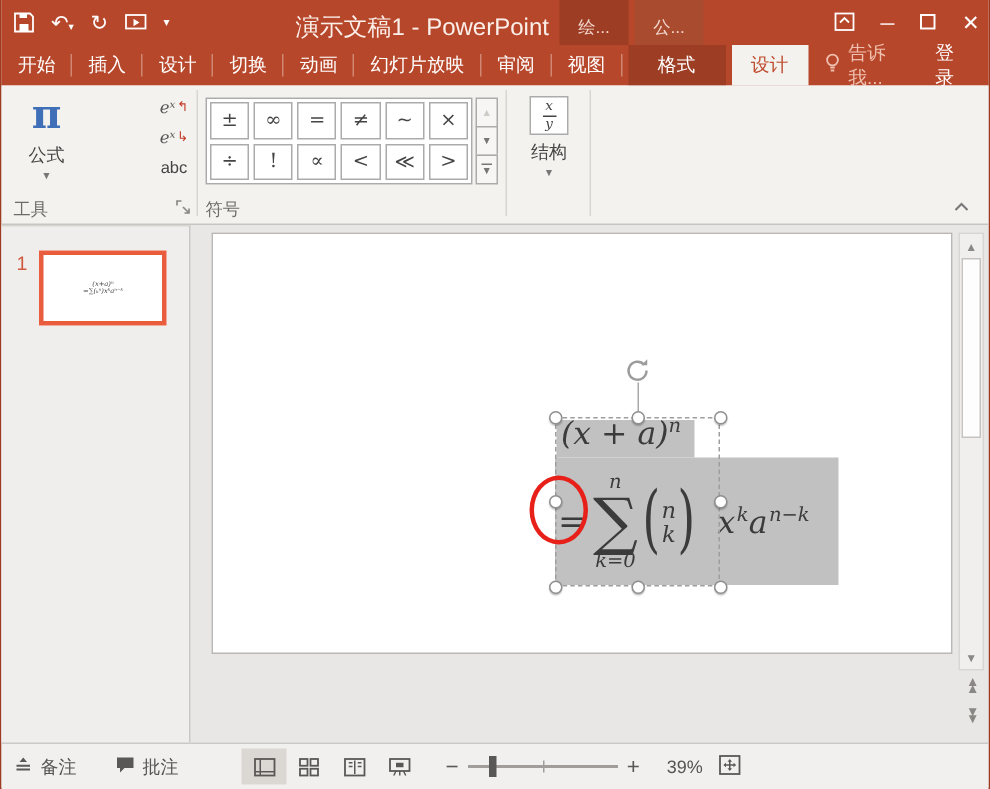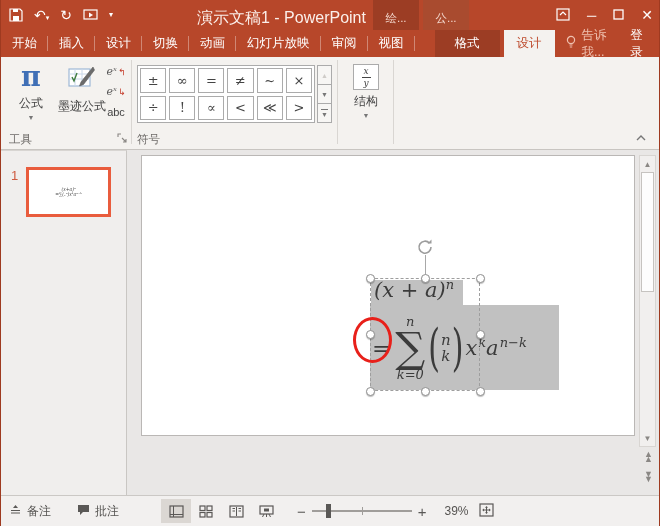--- a/index.html
+++ b/index.html
@@ -17,21 +17,21 @@
   .ctxhdr.draw { left:372px; background:#9C3D24; }
   .ctxhdr.eq   { left:422px; background:#A94B2F; }
   .winctrl { position:absolute; right:6px; top:0; height:30px; display:flex; align-items:center; gap:17px; color:#fff; }
   .winctrl span { font-size:13px; line-height:1; }
 
   
   .tabrow { position:relative; height:27px; background:#B7472A; display:flex; align-items:stretch; color:#fff; font-size:12.5px; }
   .tab { display:flex; align-items:center; padding:0 11px; position:relative; white-space:nowrap; }
   .tab.sep:after { content:""; position:absolute; right:0; top:6px; bottom:6px; width:1px; background:rgba(255,255,255,0.35); }
   .tab.file { padding:0 14px; margin-right:6px; }
-  .tab.ctx-draw { background:#9C3D24; padding:0 20px; margin-left:20px; }
+  .tab.ctx-draw { background:#9C3D24; padding:0 20px; margin-left:4px; }
   .tab.ctx-eq { background:#F4F2EF; color:#BE4B2D; padding:0 13px; margin-left:4px; }
   .tellme { display:flex; align-items:center; gap:5px; margin-left:10px; color:#EFC0AF; }
   .tab-right { margin-left:auto; display:flex; align-items:stretch; }
   .signin { display:flex; align-items:center; padding:0 12px; }
 
   
   .ribbon { position:relative; height:93px; background:#F4F2EF; border-bottom:1px solid #C8C5C1; color:#444; }
   .vsep { position:absolute; top:3px; height:84px; width:1px; background:#D9D6D2; }
   .grplabel { position:absolute; bottom:2px; font-size:11.5px; color:#6E6B68; text-align:left; }
   .eq-btn { position:absolute; left:8px; top:5px; width:44px; height:76px; display:flex; flex-direction:column; align-items:center; justify-content:flex-start; }
@@ -75,21 +75,21 @@
   .eqline1 { position:absolute; left:232px; top:121px; font-size:21px; }
   .eqline1 sup { font-size:13px; }
   .eqline2 { position:absolute; left:230px; top:149px; height:85px; display:flex; align-items:center; }
   .eq-equals { font-size:23px; margin-right:4px; }
   .sumblk { display:flex; flex-direction:column; align-items:center; line-height:1; margin-right:3px; }
   .sumblk .lim { font-size:13px; line-height:13px; }
   .sumblk .sigma { font-style:normal; font-size:42px; line-height:40px; }
   .binom { display:flex; align-items:center; margin-right:2px; }
   .bparen { font-style:normal; font-size:30px; line-height:1; transform:scaleY(1.65); display:inline-block; }
   .bnk { display:flex; flex-direction:column; align-items:center; font-size:15px; line-height:16px; padding:0 1px; }
-  .terms { font-size:21px; letter-spacing:1px; }
+  .terms { font-size:21px; letter-spacing:1px;margin-left:13px; }
   .terms sup { font-size:13px; letter-spacing:0; }
 
   .selbox { position:absolute; left:228px; top:122px; width:110px; height:113px; border:1px dashed #9E9E9E; }
   .stem { position:absolute; left:283px; top:99px; width:1px; height:23px; background:#A8A8A8; }
   .rothandle { position:absolute; left:274px; top:82px; }
   .hd { position:absolute; width:9px; height:9px; border-radius:50%; background:#fff; border:1px solid #8F8F8F; box-shadow:0 1px 1px rgba(0,0,0,0.25); }
   .redcircle { position:absolute; left:211px; top:161px; width:39px; height:46px; border:3px solid #E8201A; border-radius:50%; }
 
   .vscroll { position:absolute; right:3px; top:5px; width:17px; height:336px; }
   .vtrack { height:292px; background:#F1EFEE; border:1px solid #D8D5D2; display:flex; flex-direction:column; }
@@ -180,31 +180,20 @@
 
     </div>
   </div>
 
   <div class="ribbon">
 
     <div class="eq-btn">
       <span class="pi">π</span>
       <span class="btnlabel">公式</span>
       <span class="caret">▼</span>
-    </div>
-    <div class="ink-btn">
-      <span>
-        <svg width="28" height="27" viewBox="0 0 28 27">
-          <rect x="1" y="4" width="21" height="17" fill="#fff" stroke="#9DB8D6" stroke-width="1.2"></rect>
-          <path d="M1 9h21M1 14h21M7 4v17M14 4v17" stroke="#C9D8EA" stroke-width="1"></path>
-          <path d="M4 12l2 4 3-8" fill="none" stroke="#3F7C3F" stroke-width="1.4"></path>
-          <path d="M25 2L13 17l-1.5 4 4-1.5L26.5 5z" fill="#6B6B6B" stroke="#5A5A5A" stroke-width="0.6"></path>
-        </svg>
-      </span>
-      <span class="btnlabel">墨迹公式</span>
     </div>
     <div class="smallcol">
       <div class="smallbtn">
         <span class="ex">eˣ</span>
           <span class="redarrow">↰</span>
       </div>
       <div class="smallbtn">
         <span class="ex">eˣ</span>
           <span class="redarrow">↳</span>
       </div>

